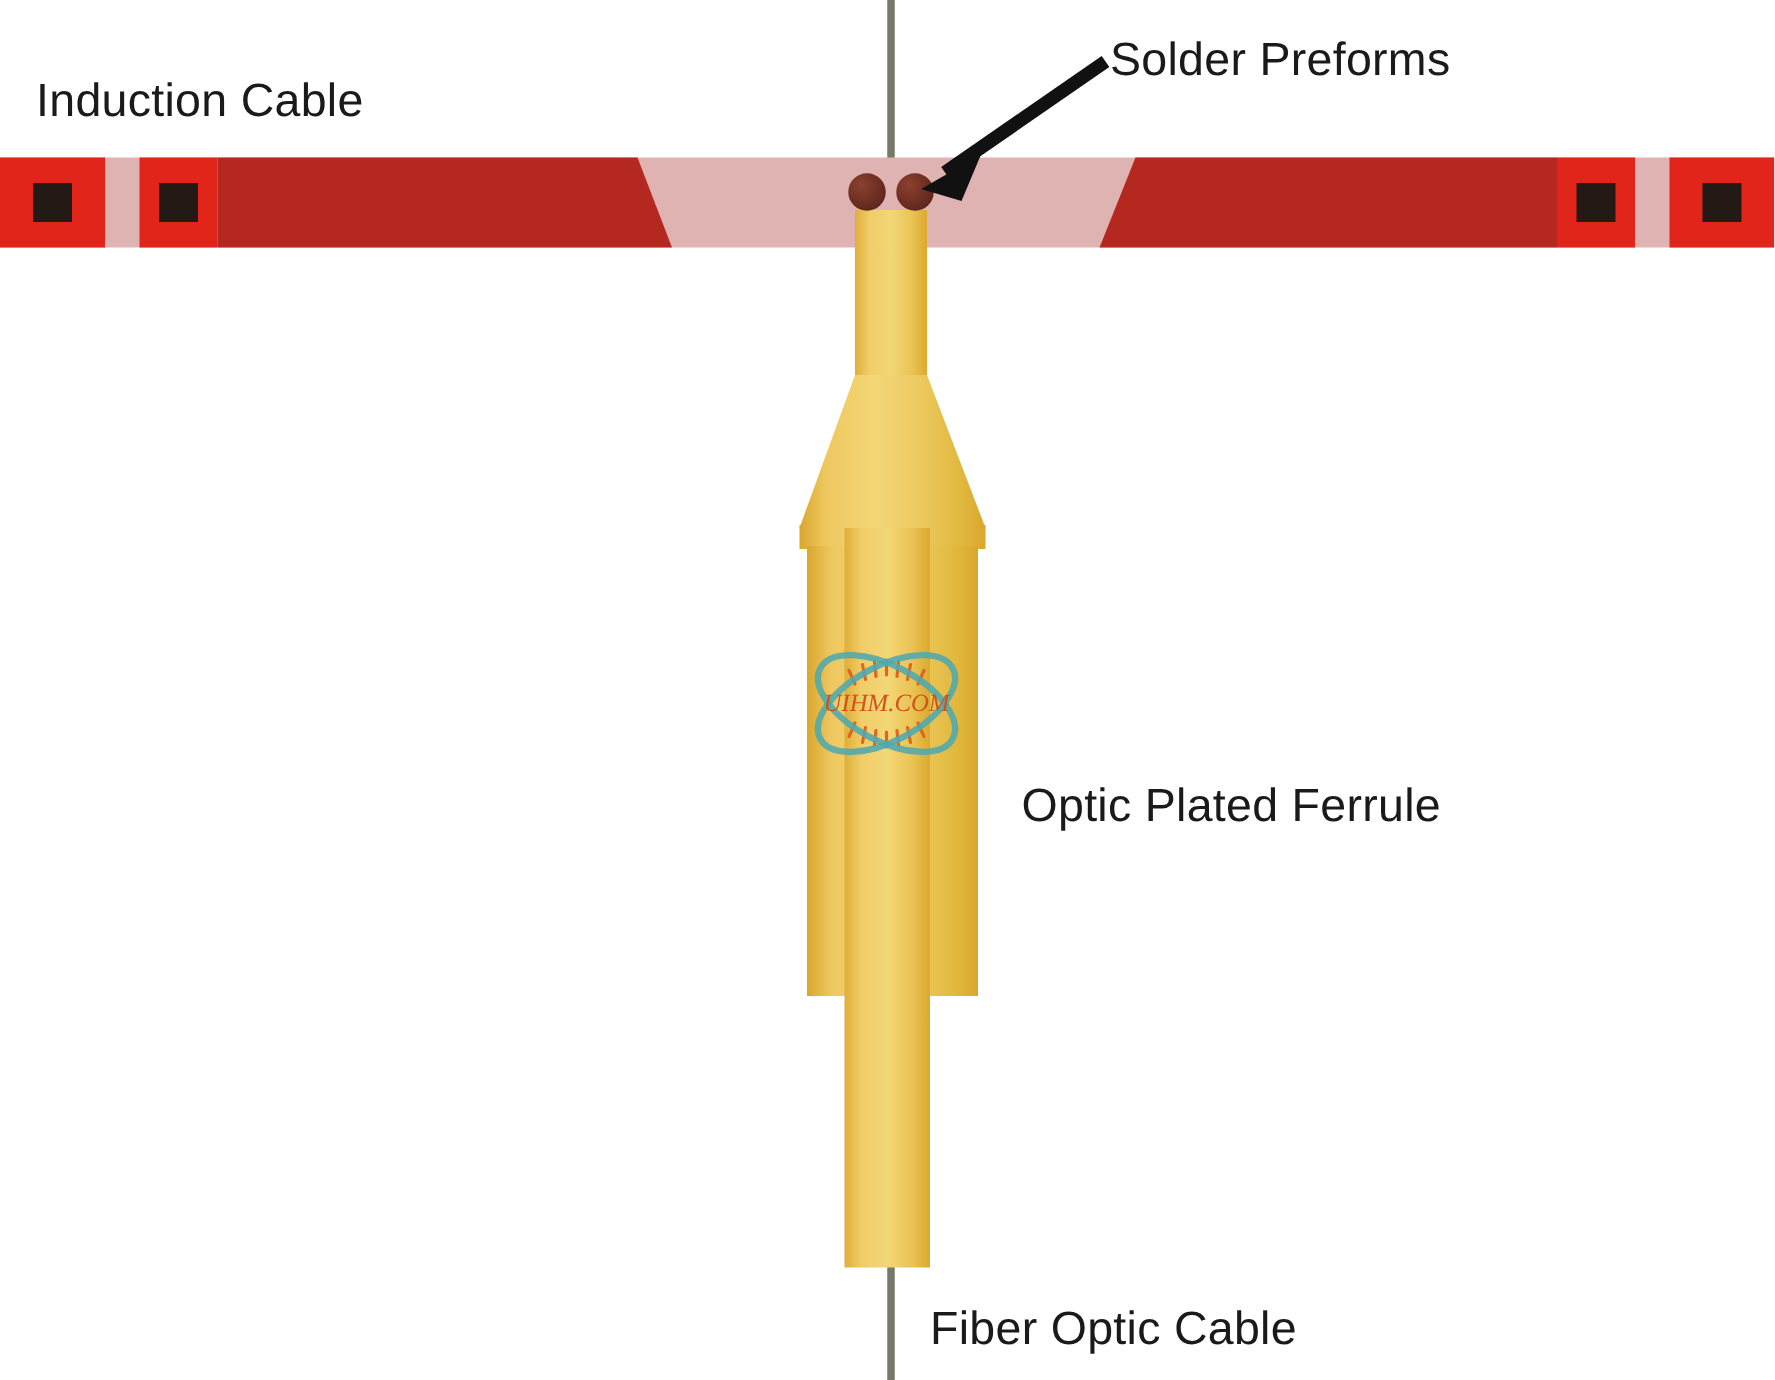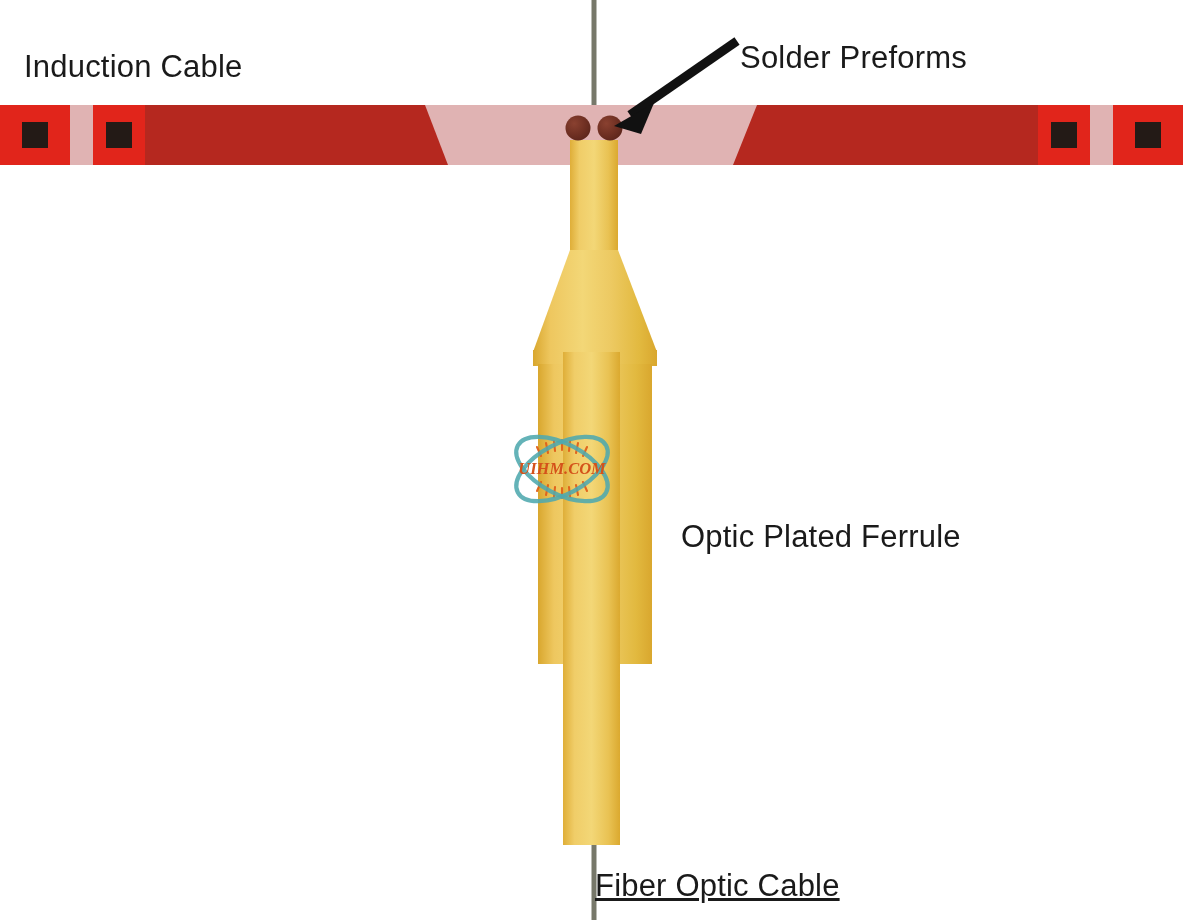--- a/index.html
+++ b/index.html
@@ -28,32 +28,31 @@
     position: absolute;
     color: #1a1a1a;
     font-family: "Liberation Sans", sans-serif;
     font-size: 31px;
     font-weight: 400;
     letter-spacing: 0.2px;
     white-space: nowrap;
     line-height: 1;
   }
   #label-induction-coil { left: 24px; top: 51px; }
-  #label-solder-preforms { left: 740px; top: 24px; margin-top: 18px; }
+  #label-solder-preforms { left: 740px; top: 24px; }
   #label-gold-ferrule   { left: 681px; top: 521px; }
-  #label-fiber-cable    { left: 595px; top: 870px; text-decoration: underline; }
+  #label-fiber-cable    { left: 620px; top: 870px; }
 
   #watermark {
     position: absolute;
-    left: 506px;
+    left: 535px;
     top: 413px;
     width: 112px;
     height: 112px;
     pointer-events: none;
-    font-weight: bold;
   }
   #watermark svg { width: 112px; height: 112px; display: block; }
 </style>
 </head>
 <body>
 
 <div id="stage">
 
   <svg class="layer" viewBox="0 0 1183 920">
     <defs>

